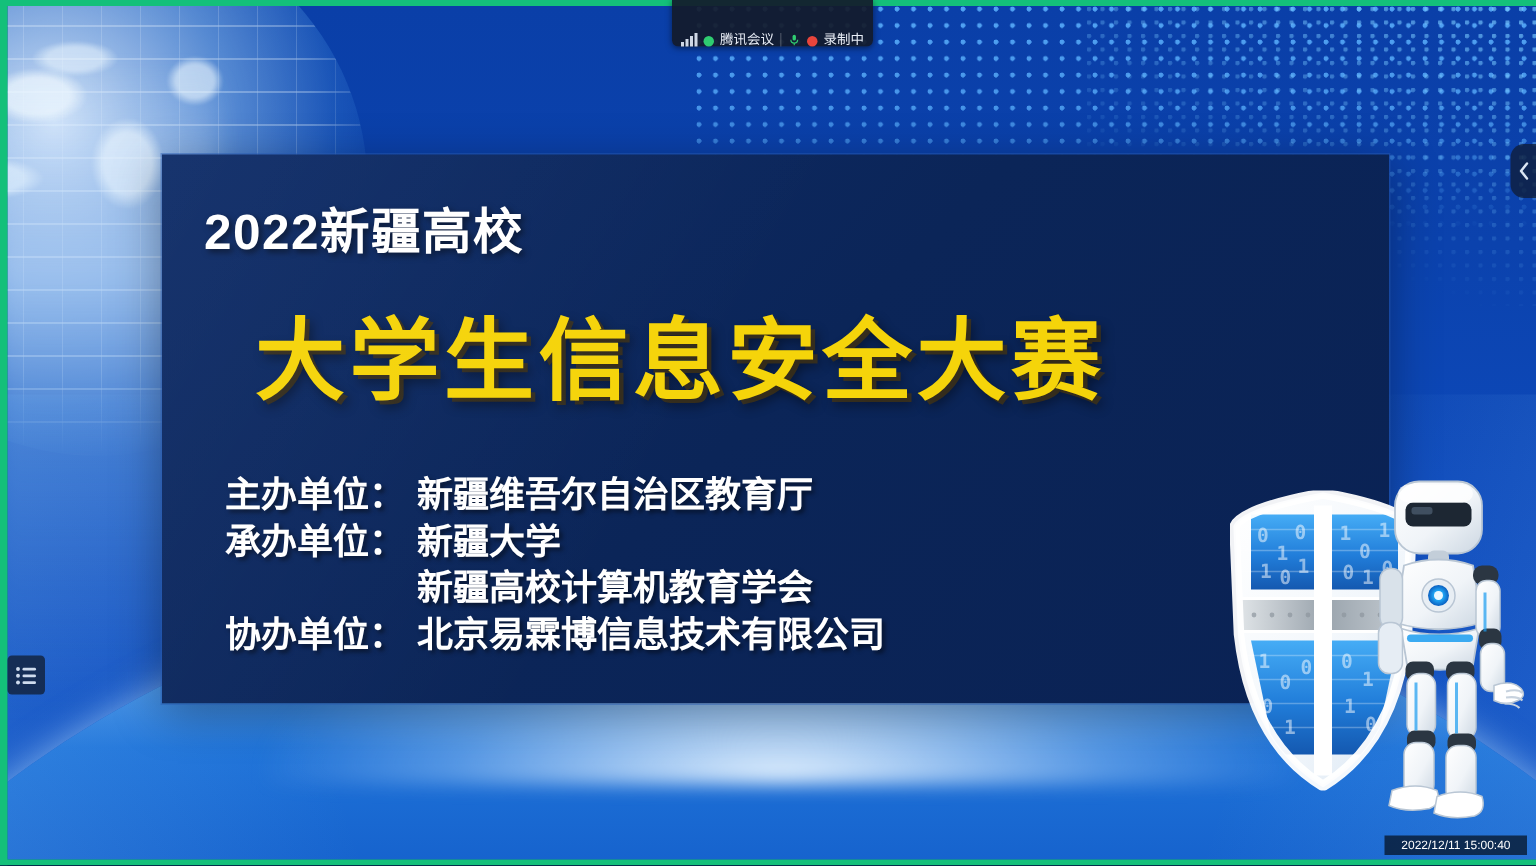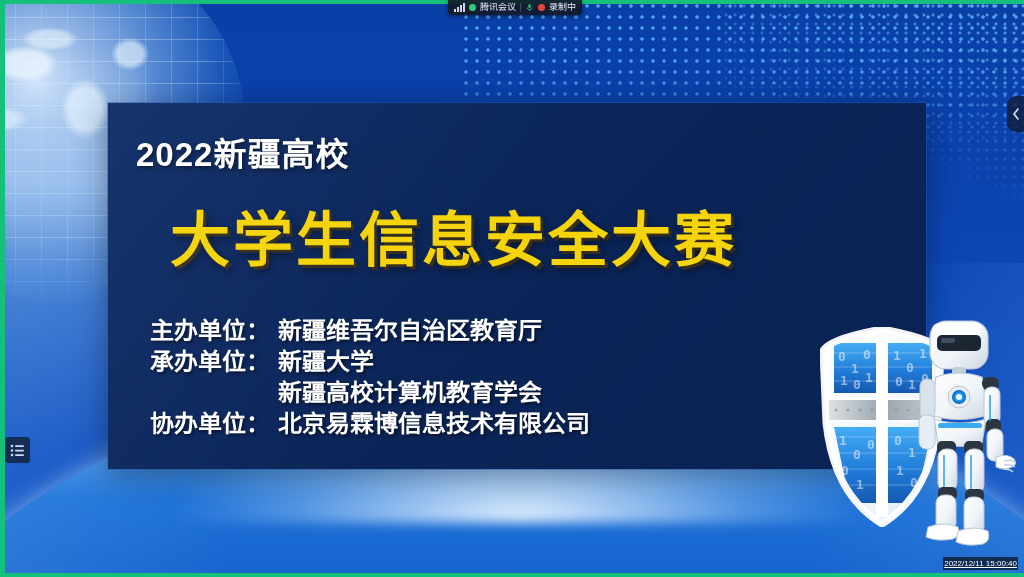--- a/index.html
+++ b/index.html
@@ -153,22 +153,22 @@
   .org-value{ }
 
   
   .mascot{ position:absolute; left:712px; top:212px; width:200px; height:235px; }
 
   .shield{ position:absolute; left:0; top:12px; width:125px; height:200px; }
   .robot{  position:absolute; left:88px; top:0;  width:112px; height:235px; }
 
   
   .tm-pill{
-    position:absolute; z-index:70; left:448px; top:0; height:15px;
-    display:flex; align-items:center; gap:4px; padding:0 6px;
+    position:absolute; z-index:70; left:448px; top:0; height:31px;
+    display:flex; align-items:flex-end; gap:4px; padding:0 6px;
     background:rgba(20,26,42,.92); border-radius:0 0 4px 4px;
     box-shadow:0 1px 4px rgba(0,0,0,.5);
   }
   .tm-pill .txt{ font-size:9px; color:#e9eef7; line-height:1; white-space:nowrap; }
   .tm-pill .sep{ width:1px; height:9px; background:rgba(255,255,255,.18); }
   .bars{ display:flex; align-items:flex-end; gap:1px; height:9px; }
   .bars i{ width:2px; background:#cfd8e6; display:block; }
   .bars i:nth-child(1){ height:3px; }
   .bars i:nth-child(2){ height:5px; }
   .bars i:nth-child(3){ height:7px; }
@@ -190,23 +190,23 @@
     position:absolute; z-index:70; right:0; top:96px;
     width:17px; height:36px; border-radius:9px 0 0 9px;
     background:rgba(16,30,56,.78);
     display:flex; align-items:center; justify-content:center;
   }
 
   
   .stamp{
     position:absolute; z-index:70; right:6px; bottom:7px;
     background:rgba(0,0,0,.62); color:#ffffff;
-    font-size:8px; line-height:11px; padding:1px 1px;
+    font-size:8px; line-height:11px; padding:1px 11px;
     font-family:"Liberation Sans","DejaVu Sans",sans-serif;
-    letter-spacing:0; white-space:nowrap;text-decoration:underline;
+    letter-spacing:0; white-space:nowrap;
   }
 </style>
 </head>
 <body>
 
 <div id="stage">
 
   <div class="slide">
 
     <div class="dots"></div>

